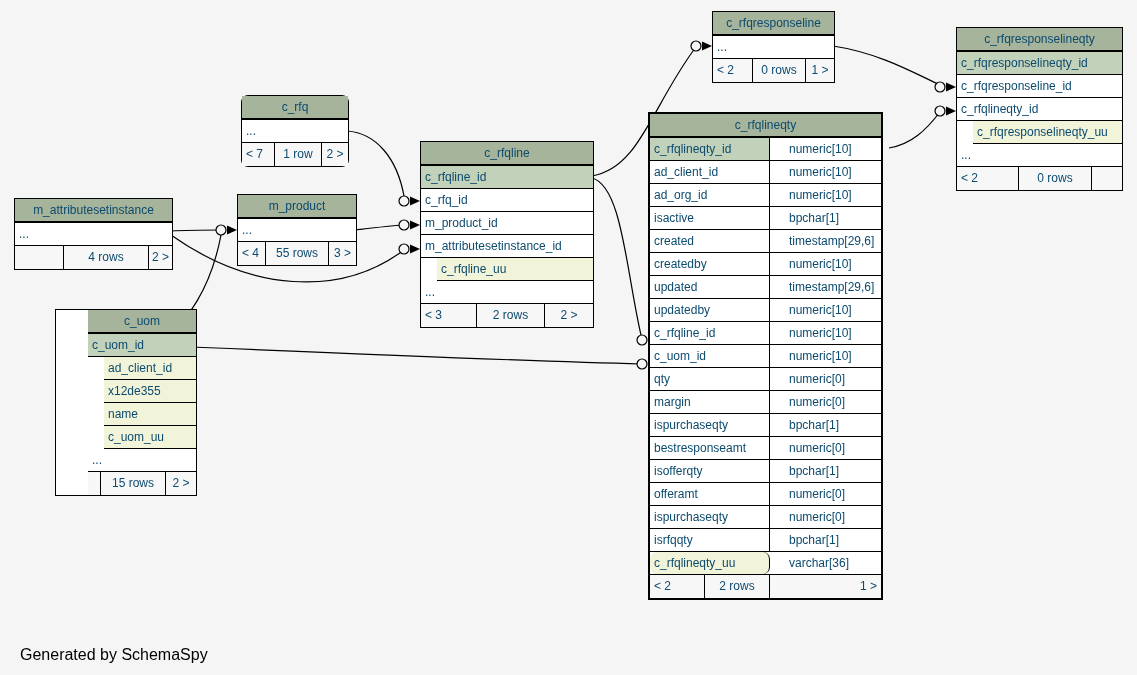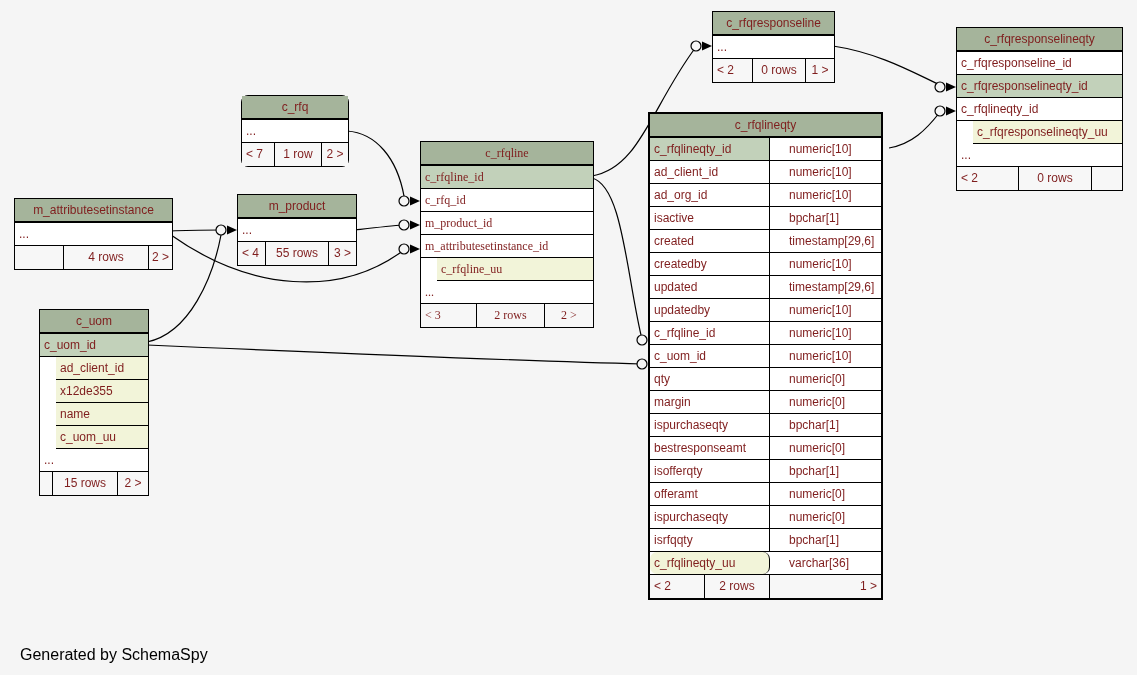--- a/index.html
+++ b/index.html
@@ -1,19 +1,19 @@
 <!DOCTYPE html>
 <html><head>
 <meta charset="utf-8">
 <style>
   html,body{margin:0;padding:0;}
   body{background:#f5f5f5;font-family:"Liberation Sans","DejaVu Sans",sans-serif;}
   #canvas{position:relative;width:1137px;height:675px;background:#f5f5f5;overflow:hidden;}
   #edges{position:absolute;left:0;top:0;z-index:1;}
-  .tbl{position:absolute;z-index:2;border:1px solid #000;background:#fff;font-size:12px;color:#7f1d1d;}
+  .tbl{position:absolute;z-index:2;border:1px solid #000;background:#fff;font-size:12px;color:#0c4a6e;}
   .tbl.focus{border-width:2px;}
   .thead{height:22px;line-height:22px;text-align:center;background:#a5b49b;border-bottom:2px solid #000;white-space:nowrap;overflow:hidden;}
   .row{height:23px;line-height:23px;border-bottom:1px solid #000;background:#fff;padding-left:4px;box-sizing:border-box;white-space:nowrap;overflow:hidden;}
   .row.pk{background:#c2d1ba;}
   .row.idx{background:#f2f4d9;margin-left:16px;}
   .row2{display:flex;height:23px;line-height:23px;border-bottom:1px solid #000;background:#fff;box-sizing:border-box;white-space:nowrap;}
   .row2.pk .cn{background:#c2d1ba;}
   .row2.idx .cn{background:#f2f4d9;border-radius:7px;}
   .cn{width:120px;box-sizing:border-box;border-right:1px solid #000;padding-left:4px;overflow:hidden;}
   .ct{flex:1;padding-left:19px;overflow:hidden;}
@@ -70,22 +70,22 @@
     <div class="row">...</div>
     <div class="foot">
       <div class="fc first" style="width:40px">&lt; 2</div>
       <div class="fc mid">0 rows</div>
       <div class="fc last" style="width:28px">1 &gt;</div>
     </div>
   </div>
 
   <div class="tbl" style="left:956px;top:27px;width:165px;">
     <div class="thead">c_rfqresponselineqty</div>
+    <div class="row pk">c_rfqresponselineqty_id</div>
     <div class="row">c_rfqresponseline_id</div>
-    <div class="row pk">c_rfqresponselineqty_id</div>
     <div class="row">c_rfqlineqty_id</div>
     <div class="row idx">c_rfqresponselineqty_uu</div>
     <div class="row">...</div>
     <div class="foot">
       <div class="fc first" style="width:62px">&lt; 2</div>
       <div class="fc mid">0 rows</div>
       <div class="fc last" style="width:30px"></div>
     </div>
   </div>
 
@@ -112,36 +112,36 @@
   <div class="tbl" style="left:237px;top:194px;width:118px;">
     <div class="thead">m_product</div>
     <div class="row">...</div>
     <div class="foot">
       <div class="fc first" style="width:28px">&lt; 4</div>
       <div class="fc mid">55 rows</div>
       <div class="fc last" style="width:27px">3 &gt;</div>
     </div>
   </div>
 
-  <div class="tbl" style="left:420px;top:141px;width:172px;font-family:Liberation Serif, serif;">
+  <div class="tbl" style="left:420px;top:141px;width:172px;">
     <div class="thead">c_rfqline</div>
     <div class="row pk">c_rfqline_id</div>
     <div class="row">c_rfq_id</div>
     <div class="row">m_product_id</div>
     <div class="row">m_attributesetinstance_id</div>
     <div class="row idx">c_rfqline_uu</div>
     <div class="row">...</div>
     <div class="foot">
       <div class="fc first" style="width:56px">&lt; 3</div>
       <div class="fc mid">2 rows</div>
       <div class="fc last" style="width:48px">2 &gt;</div>
     </div>
   </div>
 
-  <div class="tbl" style="left:39px;top:309px;width:108px;">
+  <div class="tbl" style="left:55px;top:309px;width:108px;padding-left:32px;">
     <div class="thead">c_uom</div>
     <div class="row pk">c_uom_id</div>
     <div class="row idx">ad_client_id</div>
     <div class="row idx">x12de355</div>
     <div class="row idx">name</div>
     <div class="row idx">c_uom_uu</div>
     <div class="row">...</div>
     <div class="foot">
       <div class="fc first" style="width:13px"></div>
       <div class="fc mid">15 rows</div>

